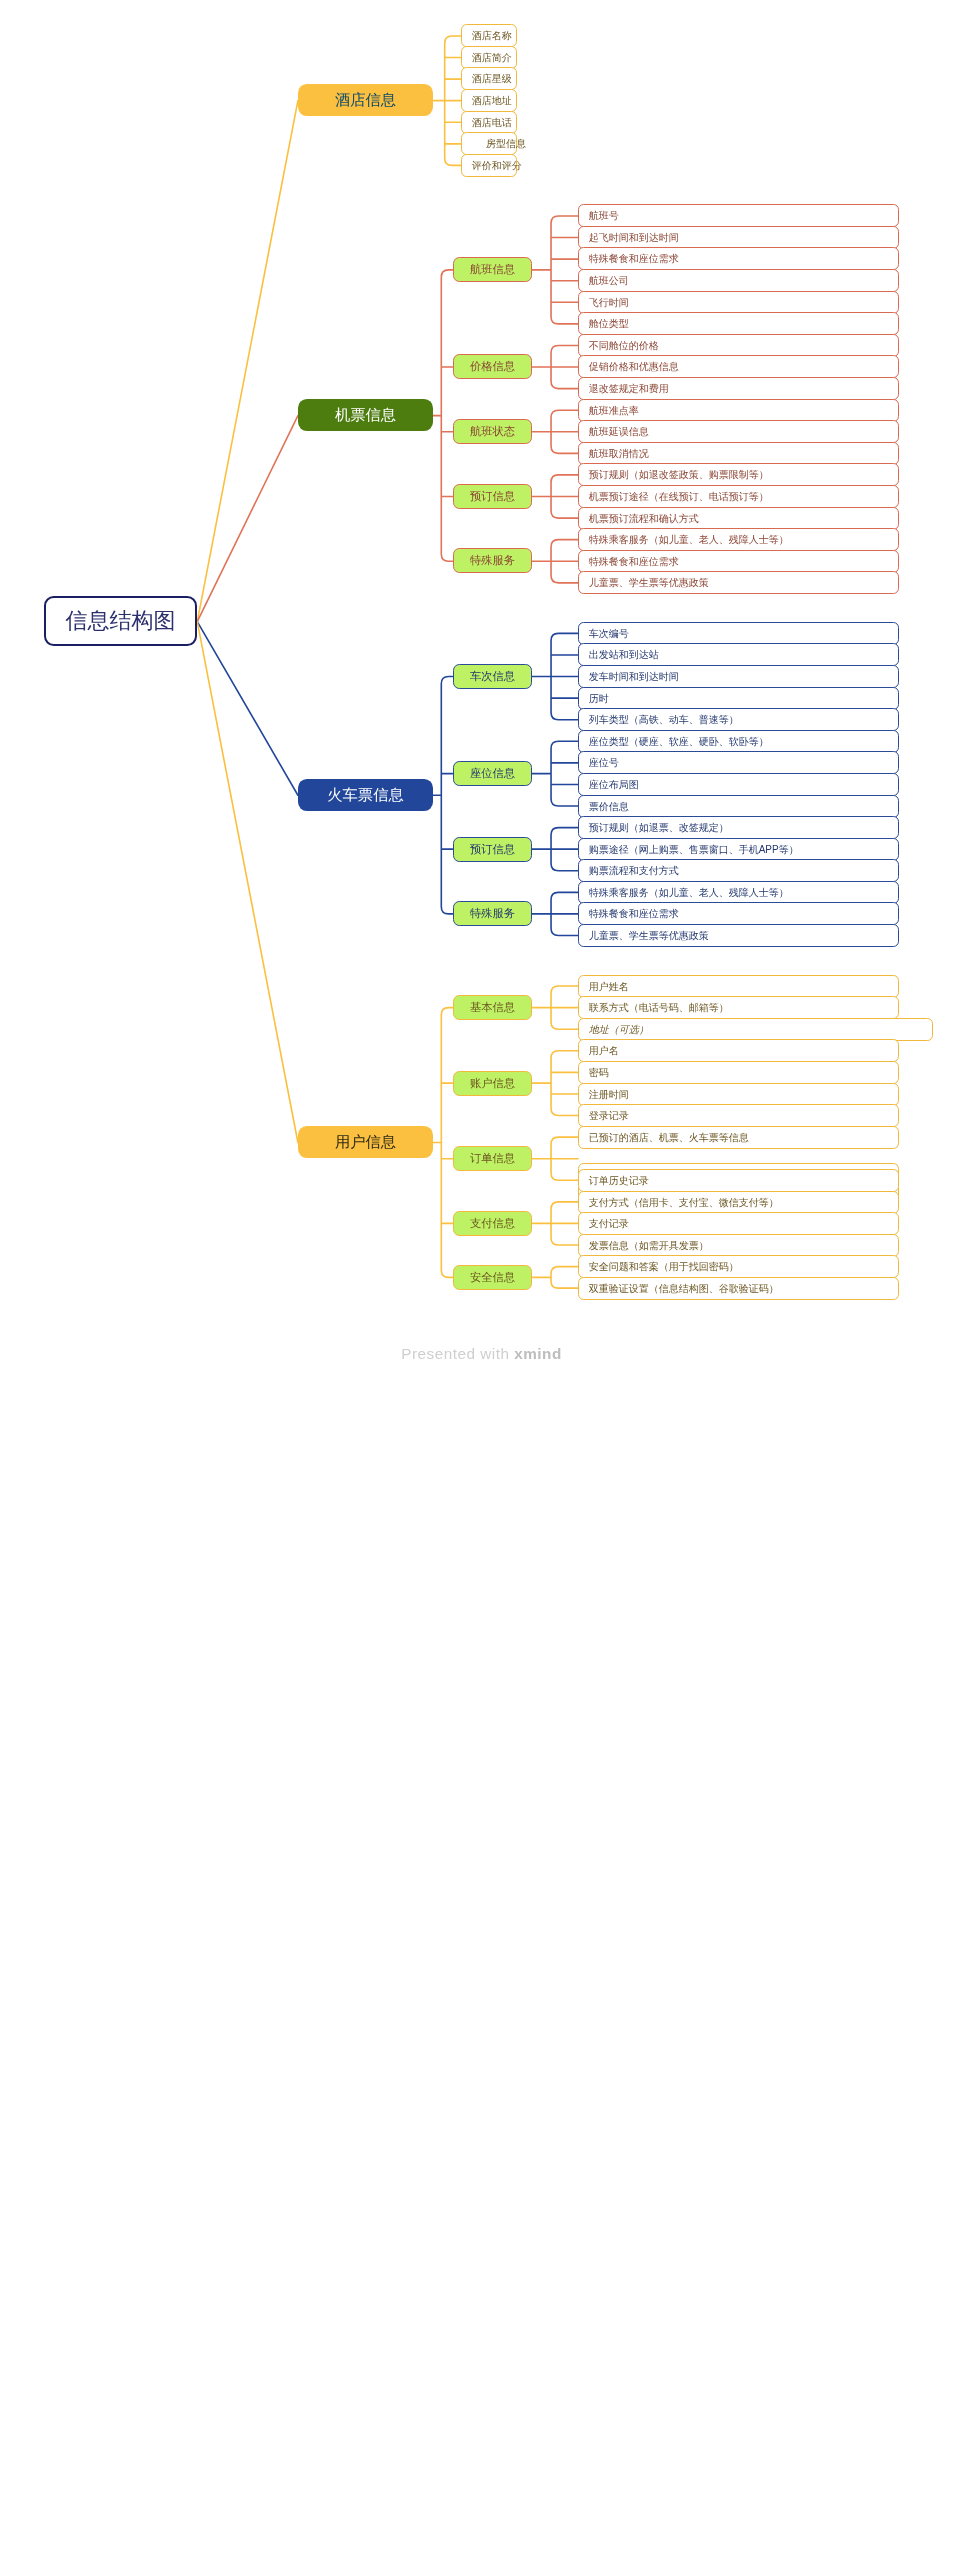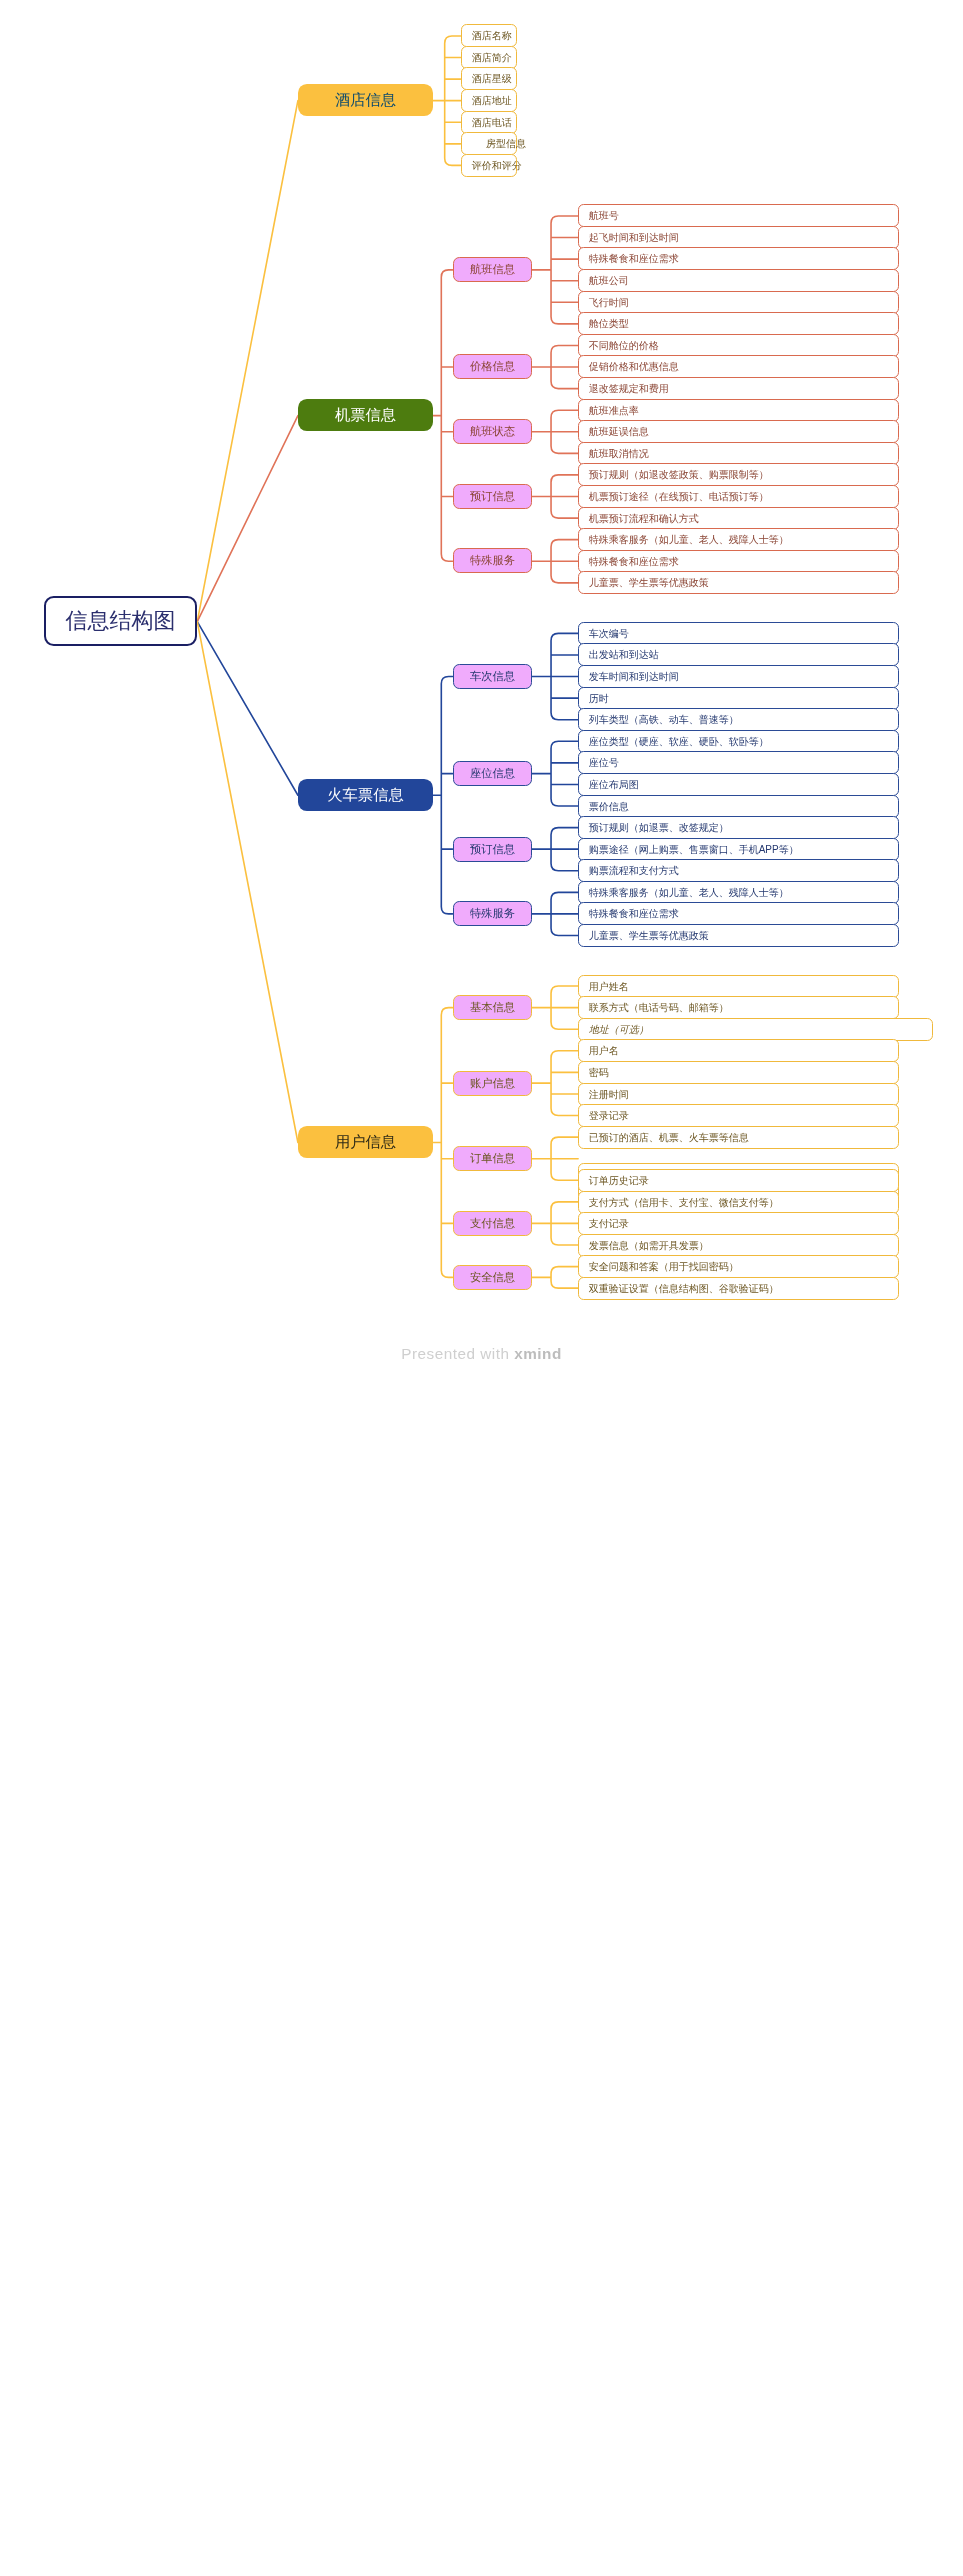--- a/index.html
+++ b/index.html
@@ -54,21 +54,21 @@
     justify-content: center;
     font-weight: 500;
   }
   .branch.hotel  { background: #fbc03f; color:#0c4a6e; }
   .branch.flight { background: #4d7c0f; }
   .branch.train  { background: #22469a; }
   .branch.user   { background: #fbc03f; color:#2e2a17; }
 
   
   .sub {
-    background: #f0abfc;
+    background: #bef264;
     font-size: 11.3px;
     height: 25px;
     padding: 0 10.5px;
     border-radius: 6.4px;
     border: 1.3px solid #cccccc;
     justify-content: center;
   }
   .sub.flight { border-color:#d96a4f; color:#8a4433; }
   .sub.train  { border-color:#2b4b96; color:#24386f; }
   .sub.user   { border-color:#f0b93c; color:#6b5520; }

